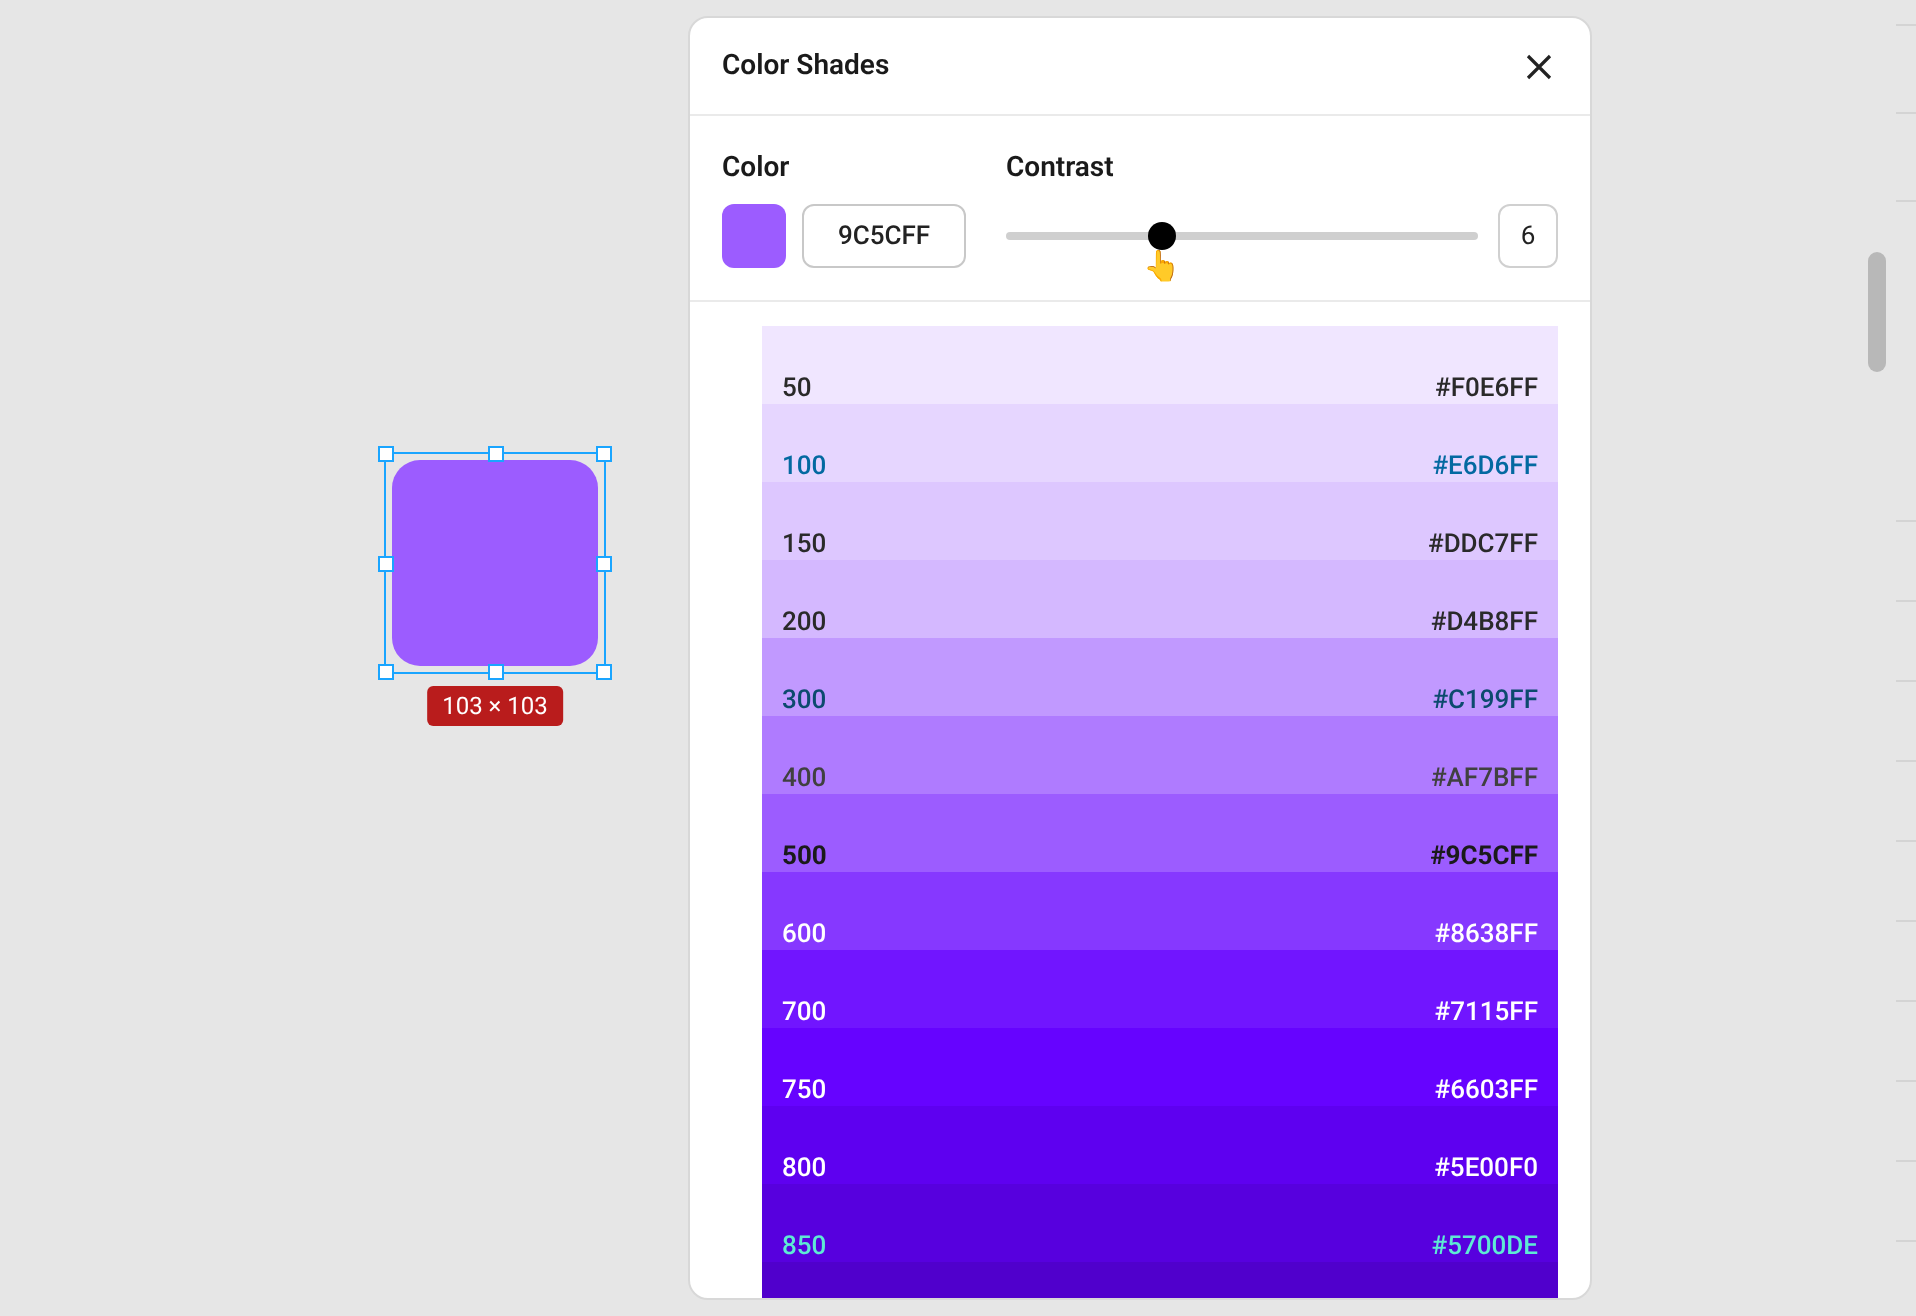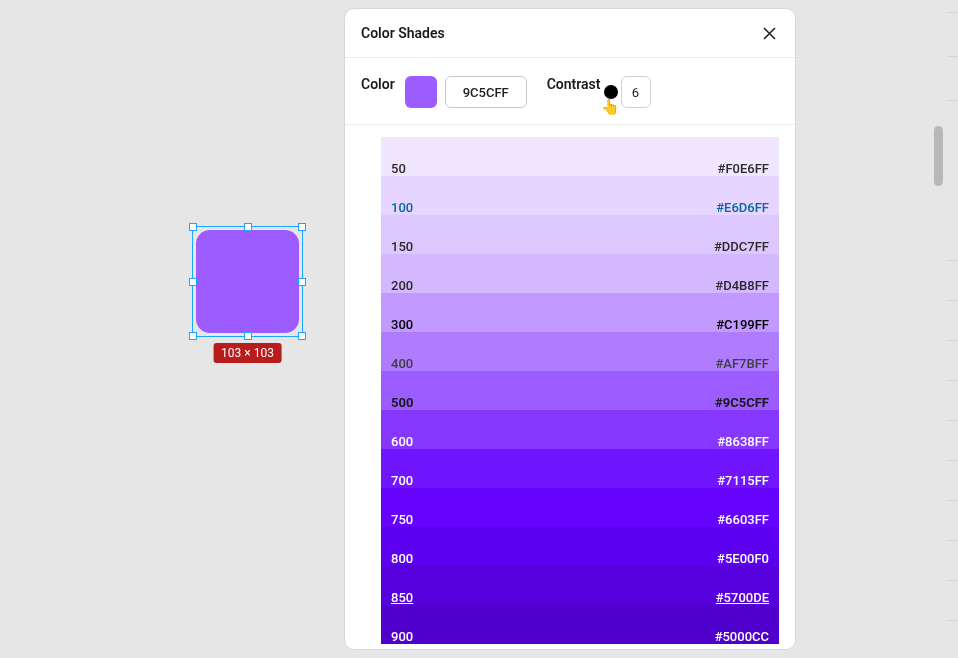--- a/index.html
+++ b/index.html
@@ -97,21 +97,21 @@
   color: #222;
 }
 .controls {
   padding: 18px 16px 16px;
   display: flex;
   gap: 20px;
   border-bottom: 1px solid #eaeaea;
 }
 .control-group {
   display: flex;
-  flex-direction: row;
+  flex-direction: column;
   gap: 10px;
 }
 .control-group.color { flex: 0 0 auto; }
 .control-group.contrast { flex: 1; }
 .control-label {
   font-size: 14px;
   font-weight: 600;
   color: #1a1a1a;
 }
 .color-row {
@@ -312,21 +312,21 @@
           <span class="shade-hex">#E6D6FF</span>
         </div>
         <div class="shade-row" style="background: rgb(221, 199, 255); color: rgb(42, 42, 42);">
           <span class="shade-step">150</span>
           <span class="shade-hex">#DDC7FF</span>
         </div>
         <div class="shade-row" style="background: rgb(212, 184, 255); color: rgb(42, 42, 42); gap: 36px;">
           <span class="shade-step">200</span>
           <span class="shade-hex">#D4B8FF</span>
         </div>
-        <div class="shade-row" style="background: rgb(193, 153, 255); color: #000000; gap: 34px;">
+        <div class="shade-row" style="background: rgb(193, 153, 255); color: #0c4a6e; gap: 34px;">
           <span class="shade-step">300</span>
           <span class="shade-hex">#C199FF</span>
         </div>
         <div class="shade-row" style="background: rgb(175, 123, 255); color: #404040;">
           <span class="shade-step">400</span>
           <span class="shade-hex">#AF7BFF</span>
         </div>
         <div class="shade-row base" style="background: rgb(156, 92, 255); color: rgb(26, 26, 26);">
           <span class="shade-step">500</span>
           <span class="shade-hex">#9C5CFF</span>
@@ -340,21 +340,21 @@
           <span class="shade-hex">#7115FF</span>
         </div>
         <div class="shade-row" style="background: rgb(102, 3, 255); color: rgb(255, 255, 255);">
           <span class="shade-step">750</span>
           <span class="shade-hex">#6603FF</span>
         </div>
         <div class="shade-row" style="background: rgb(94, 0, 240); color: rgb(255, 255, 255);">
           <span class="shade-step">800</span>
           <span class="shade-hex">#5E00F0</span>
         </div>
-        <div class="shade-row" style="background: rgb(87, 0, 222); color: #ffffff; text-decoration: underline;">
+        <div class="shade-row" style="background: rgb(87, 0, 222); color: #5eead4;">
           <span class="shade-step">850</span>
           <span class="shade-hex">#5700DE</span>
         </div>
         <div class="shade-row" style="background: rgb(80, 0, 204); color: rgb(255, 255, 255);">
           <span class="shade-step">900</span>
           <span class="shade-hex">#5000CC</span>
         </div>
       </div>
   </div>
 

